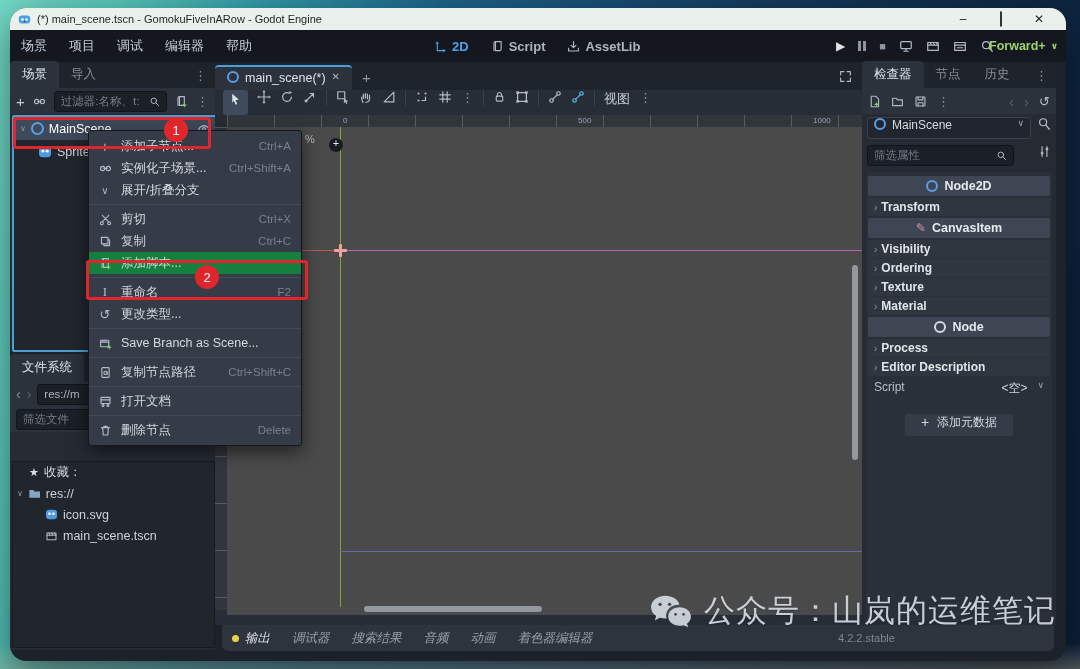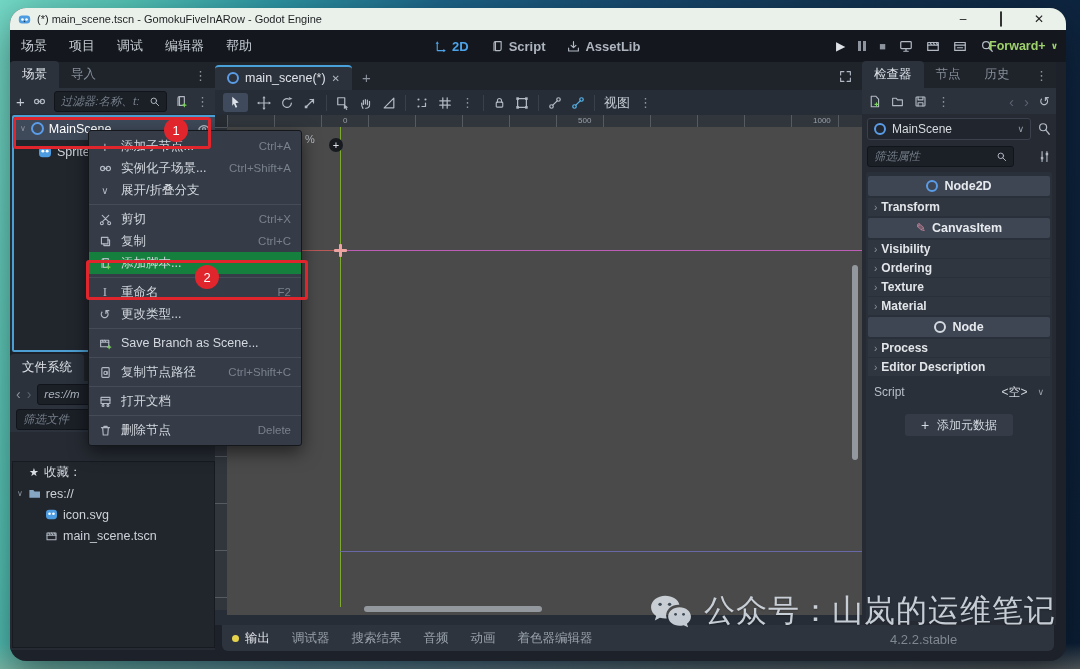--- a/index.html
+++ b/index.html
@@ -2,21 +2,21 @@
 <html><head>
 <meta charset="utf-8">
 <style>
   html,body{margin:0;padding:0;width:1080px;height:669px;overflow:hidden;
     font-family:"Liberation Sans","DejaVu Sans",sans-serif;}
   .desktop{position:absolute;inset:0;
     background:linear-gradient(102deg,#74d8c6 0%,#55c4b6 10%,#2f97a4 22%,#1d6488 36%,#17496e 52%,#123350 70%,#0e2540 88%,#0c1f36 100%);}
   .desktop:after{content:"";position:absolute;left:0;right:0;bottom:0;height:26px;
     background:linear-gradient(to top,rgba(189,178,150,.38),rgba(189,178,150,0));}
   .abs{position:absolute;}
-  .row{display:flex;align-items:center;}
+  .row{display:flex;}
   .win{position:absolute;left:10px;top:8px;width:1056px;height:653px;border-radius:16px;
     overflow:hidden;background:#1d222a;box-shadow:0 14px 40px rgba(0,0,0,.45);}
   
   .titlebar{position:absolute;left:0;top:0;right:0;height:22px;background:#eaf0ea;
     display:flex;align-items:center;padding:0 8px;color:#1d1f21;font-size:11px;}
   .wbtns{margin-left:auto;display:flex;align-items:center;}
   .wbtn{width:38px;text-align:center;color:#222;font-size:12px;}
   .maxbox{width:9px;height:9px;border:1.2px solid #333;border-radius:2px;margin:0 auto;}
   
   .menubar{position:absolute;left:0;top:22px;right:0;height:32px;background:#14181e;
@@ -28,21 +28,21 @@
   .renderer{position:absolute;right:8px;top:0;height:32px;display:flex;gap:5px;align-items:center;color:#9ed16b;font-weight:bold;font-size:12.5px;}
   
   .dock{position:absolute;background:#262b33;}
   .tabbar{display:flex;align-items:flex-end;height:26px;background:#1f242b;color:#868e99;font-size:12.5px;position:relative;}
   .tab{padding:5px 12px 5px;}
   .tab.active{background:#2b323c;color:#dfe3e8;border-radius:4px 4px 0 0;}
   .dots{color:#8d949e;font-size:13px;}
   .tb{height:26px;display:flex;align-items:center;gap:8px;padding:0 6px;background:#2b323c;}
   .input{background:#1b2027;border:1px solid #11151b;border-radius:3px;height:19px;
     display:flex;align-items:center;padding:0 6px;color:#767e89;font-size:11.5px;flex:1;min-width:0;}
-  .input .ph{flex:1;overflow:hidden;white-space:nowrap;font-style:italic;}
+  .input .ph{flex:1;overflow:hidden;white-space:nowrap;}
   .tree{position:absolute;background:#21262d;}
   .trow{display:flex;align-items:center;height:23px;color:#cdd2d9;font-size:12.5px;gap:5px;}
   .sel{background:#3e4959;color:#fff;}
   .ring{width:9px;height:9px;border-radius:50%;border:2px solid #5b9ce8;flex:none;}
   .ring.white{border-color:#d5dae0;}
   svg{display:block;}
   .ic{stroke:#b2b9c3;fill:none;stroke-width:1.4;stroke-linecap:round;stroke-linejoin:round;}
   
   .cmenu{position:absolute;left:78px;top:122px;width:212px;background:#353b47;
     border:1px solid #14171c;border-radius:3px;box-shadow:0 6px 18px rgba(0,0,0,.55);
@@ -61,24 +61,24 @@
     color:#fff;display:flex;align-items:center;justify-content:center;font-size:13px;z-index:61;}
   
   .sect-head{height:20px;background:#3e4654;border-radius:2px;display:flex;align-items:center;
     justify-content:center;gap:6px;color:#e6e9ed;font-weight:bold;font-size:12.5px;margin:2px 0;}
   .group-row{height:18px;display:flex;align-items:center;gap:4px;background:#30363f;
     color:#e2e6ea;font-weight:bold;font-size:12px;padding-left:6px;margin-bottom:1px;}
   .chev{color:#8d949e;font-weight:normal;font-size:10px;}
   
   .bbar{position:absolute;left:212px;top:617px;width:832px;height:26px;background:#2e343e;
     border-radius:0 0 6px 6px;display:flex;align-items:center;color:#99a1ab;font-size:12.5px;}
-  .btab{padding:0 11px;}
+  .btab{padding:0 11px;font-style:italic;}
   .watermark{position:absolute;left:648px;top:590px;z-index:100;display:flex;align-items:center;gap:10px;
     color:rgba(213,219,227,.92);font-size:31px;letter-spacing:1px;text-shadow:0 1px 2px rgba(0,0,0,.25);}
-  .vtext{position:absolute;left:880px;top:624px;color:#7f8791;font-size:13px;z-index:5;}
+  .vtext{position:absolute;left:828px;top:624px;color:#7f8791;font-size:11px;z-index:5;}
   .ruler{background:#31363d;position:absolute;}
   .rlabel{position:absolute;color:#9aa0a8;font-size:8px;top:1px;}
   .scroll{position:absolute;background:rgba(160,166,173,.85);border-radius:3px;}
   .toolsep{width:1px;height:16px;background:#3a404a;}
 </style>
 </head>
 <body>
 
 <div class="desktop"></div>
 

